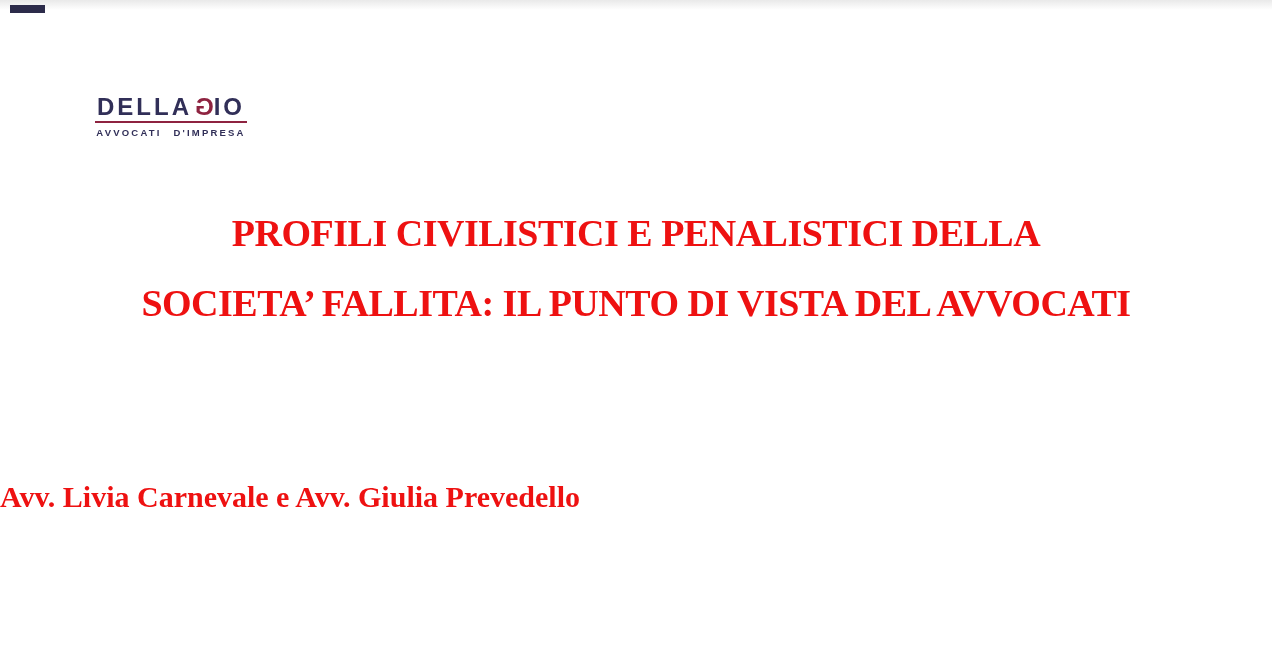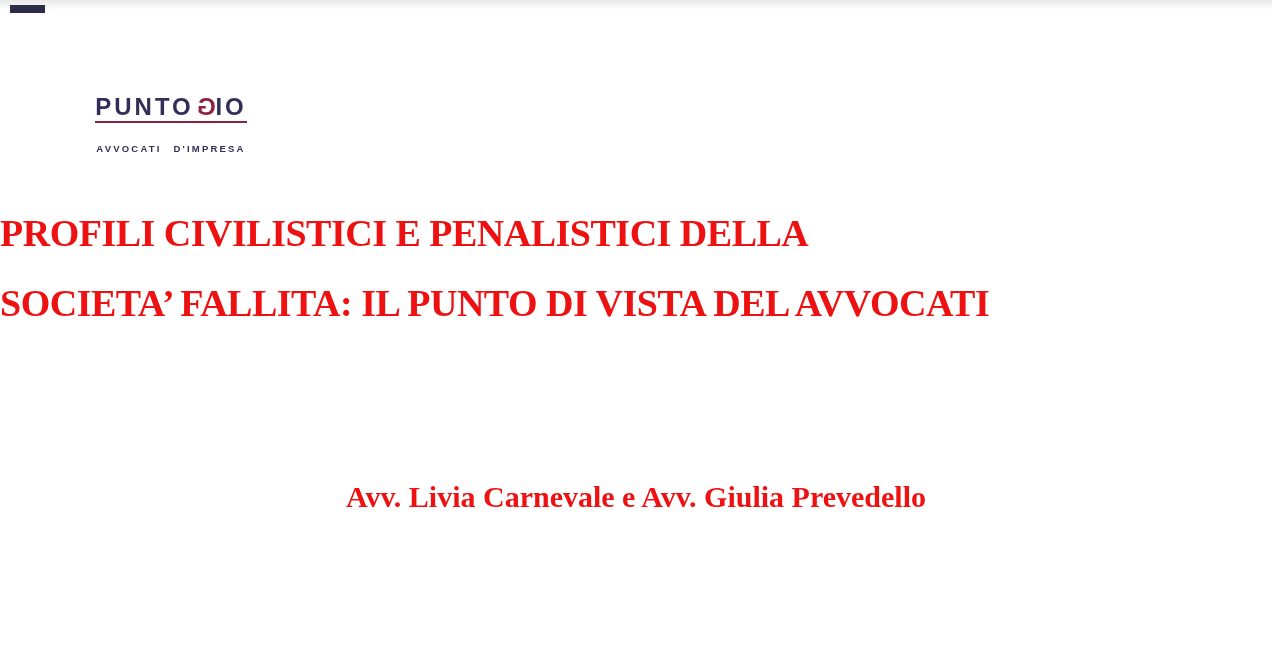--- a/index.html
+++ b/index.html
@@ -57,68 +57,69 @@
   }
   .logo-underline {
     display: block;
     width: 100%;
     height: 2px;
     margin-top: 1px;
     background: var(--maroon, #8e2340);
   }
   .logo-tagline {
     display: block;
-    margin-top: 20px;
+    margin-top: 4px;
     font-size: 9.5px;
     font-weight: 700;
     letter-spacing: 2.2px;
     word-spacing: 7px;
     color: var(--navy, #312f58);
     white-space: nowrap;
   }
   
   .slide-title {
     position: absolute;
     top: 198px;
     left: 0;
     width: 100%;
+    text-align: center;
     font-family: "Liberation Serif", serif;
     font-weight: 700;
     font-size: 38px;
     line-height: 70px;
     letter-spacing: -0.5px;
     color: var(--red, #ee1111);
     white-space: nowrap;
   }
   
   .slide-subtitle {
     position: absolute;
     top: 479px;
     left: 0;
     width: 100%;
-    text-align: center;
+    text-align: left;
     font-family: "Liberation Serif", serif;
     font-weight: 700;
     font-size: 30px;
     line-height: 36px;
     color: var(--red, #ee1111);
     white-space: nowrap;
   }
 </style>
 </head>
 <body>
 
 <div class="stage" style="--red: #ee1111; --navy: #312f58; --navy-dark: #2c2b4a; --maroon: #8e2340; --bg: #ffffff;">
 
   <div class="top-edge-shadow"></div>
 
   <div class="top-left-dark-bar"></div>
 
   <div class="logo">
-    <span class="logo-wordmark"><span>PUNTO</span><span class="logo-accent-letter">G</span><span>IO</span></span>
+    <span class="logo-wordmark"><span>DELLA</span><span class="logo-accent-letter">G</span><span>IO</span></span>
     <span class="logo-underline"></span>
     <span class="logo-tagline">AVVOCATI D'IMPRESA</span>
   </div>
 
   <div class="slide-title">
     <div>PROFILI CIVILISTICI E PENALISTICI DELLA</div>
     <div>SOCIETA’ FALLITA: IL PUNTO DI VISTA DEL AVVOCATI</div>
   </div>
 
   <div class="slide-subtitle">Avv. Livia Carnevale e Avv. Giulia Prevedello</div>

